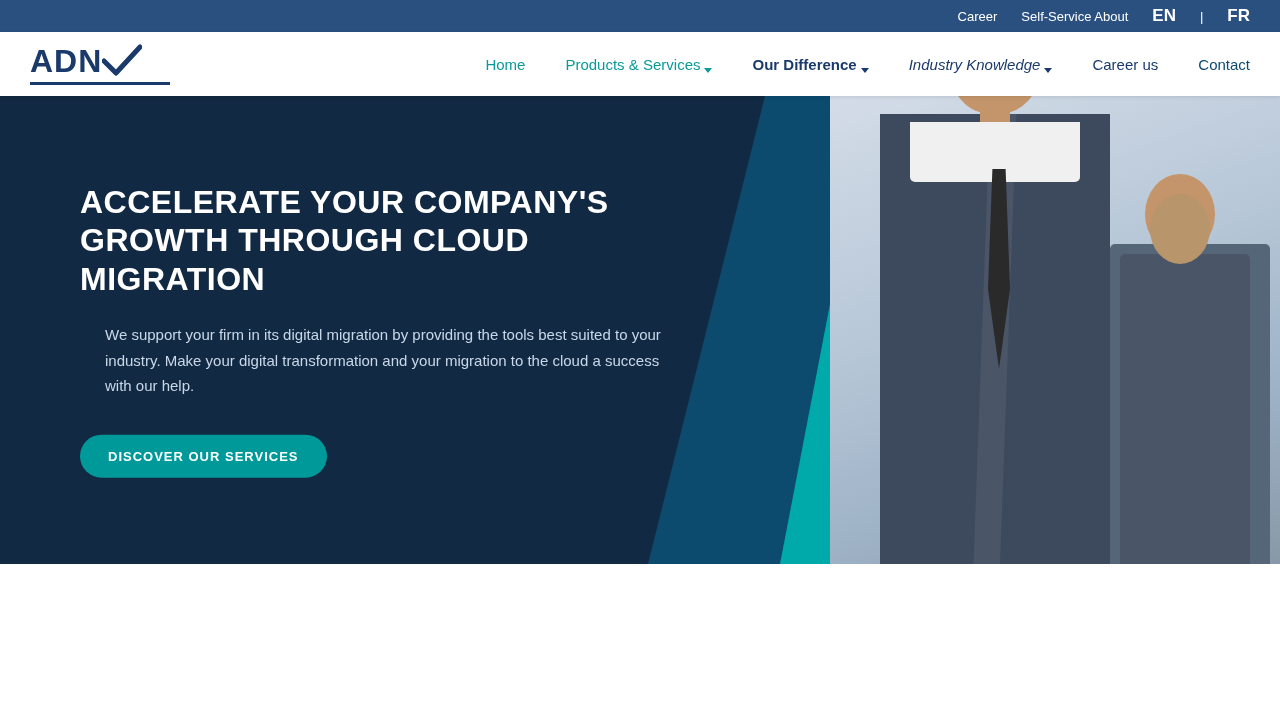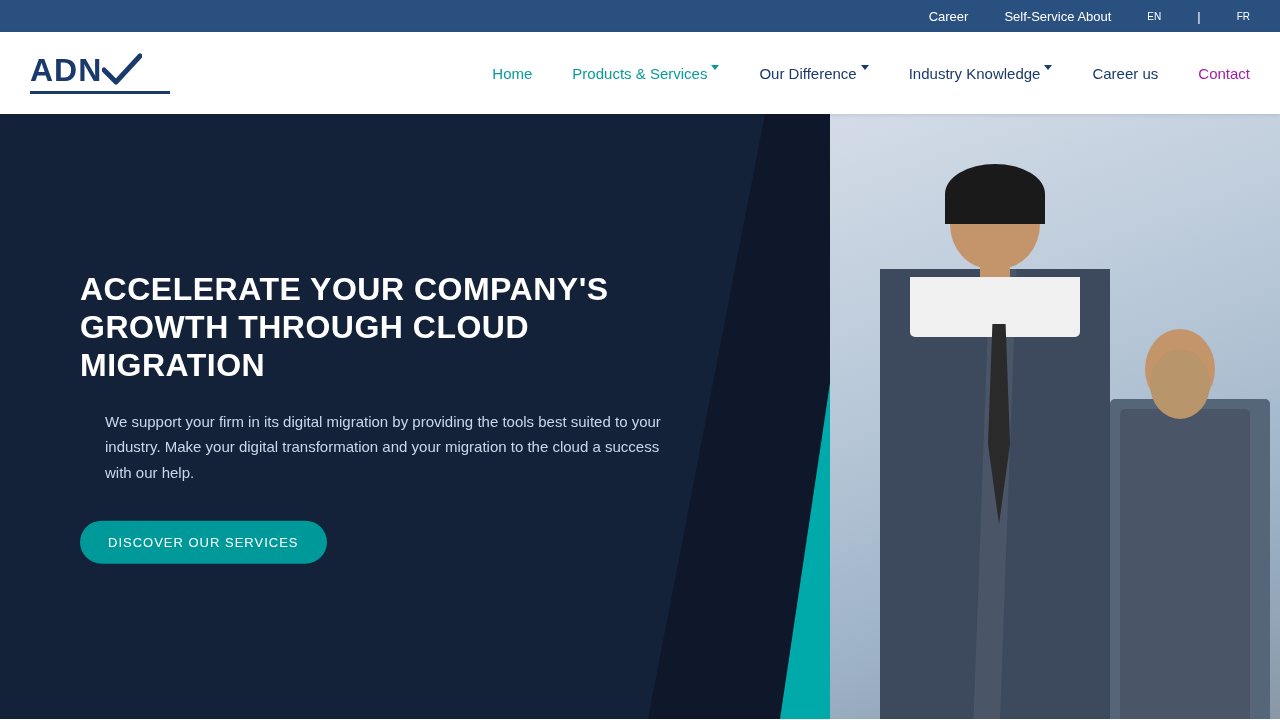--- a/index.html
+++ b/index.html
@@ -6,41 +6,41 @@
     body { font-family: Arial, sans-serif; width: 1280px; height: 720px; overflow: hidden; }
 
     
     .top-bar {
       background-color: #2a5080;
       height: 32px;
       display: flex;
       align-items: center;
       justify-content: flex-end;
       padding: 0 30px;
-      gap: 36px;
+      gap: 24px;
     }
     .top-bar a {
       color: #ffffff;
       text-decoration: none;
       font-size: 13px;
     }
     .top-bar .divider {
       color: #ffffff;
       font-size: 13px;
     }
     .top-bar .lang {
       color: #ffffff;
-      font-size: 10px;
-      font-weight: normal;
+      font-size: 17px;
+      font-weight: bold;
     }
 
     
     .navbar {
       background-color: #ffffff;
-      height: 82px;
+      height: 64px;
       display: flex;
       align-items: center;
       padding: 0 30px;
       justify-content: space-between;
       box-shadow: 0 1px 4px rgba(0,0,0,0.1);
       position: relative;
       z-index: 10;
     }
     .logo {
       display: flex;
@@ -70,21 +70,21 @@
       text-decoration: none;
       font-size: 15px;
       color: #1a3a6b;
       font-weight: 500;
     }
     .nav-links a.active {
       color: #0a9a9a;
     }
     .nav-links .nav-item-with-arrow {
       display: flex;
-      align-items: flex-start;
+      align-items: flex-end;
       gap: 4px;
       cursor: pointer;
     }
     .nav-links .nav-item-with-arrow a {
       color: #0a9a9a;
     }
     .arrow-down {
       width: 0;
       height: 0;
       border-left: 4px solid transparent;
@@ -98,22 +98,22 @@
       border-left: 4px solid transparent;
       border-right: 4px solid transparent;
       border-top: 5px solid #1a3a6b;
       display: inline-block;
     }
 
     
     .hero {
       position: relative;
       width: 1280px;
-      height: 605px;
-      background-color: #0f172a;
+      height: 468px;
+      background-color: #0c4a6e;
       overflow: hidden;
     }
 
     
     .teal-stripe {
       position: absolute;
       right: 0;
       top: 0;
       width: 500px;
       height: 100%;
@@ -160,21 +160,21 @@
       max-width: 580px;
       margin-left: 25px;
     }
     .cta-button {
       display: inline-block;
       background: #009999;
       color: #ffffff;
       padding: 14px 28px;
       border-radius: 25px;
       font-size: 13px;
-      font-weight: 400;
+      font-weight: 700;
       text-transform: uppercase;
       text-decoration: none;
       letter-spacing: 1px;
       cursor: pointer;
       border: none;
     }
 
     
     .photo-area {
       position: absolute;
@@ -347,31 +347,31 @@
 
   <nav class="nav-links">
     <a href="#" class="active">Home</a>
 
     <div class="nav-item-with-arrow">
       <a href="#">Products &amp; Services</a>
       <span class="arrow-down"></span>
     </div>
 
     <div class="nav-item-with-arrow">
-      <a href="#" style="color:#1a3a6b;">Our Difference</a>
+      <a href="#" style="color:#1a3a6b;font-weight:bold;">Our Difference</a>
       <span class="arrow-down-dark"></span>
     </div>
 
     <div class="nav-item-with-arrow">
-      <a href="#" style="color:#1a3a6b;">Industry Knowledge</a>
+      <a href="#" style="color:#1a3a6b;font-style:italic;">Industry Knowledge</a>
       <span class="arrow-down-dark"></span>
     </div>
 
     <a href="#" style="color:#1a3a6b;">Career us</a>
-    <a href="#" style="color:#a21caf;">Contact</a>
+    <a href="#" style="color:#0c4a6e;">Contact</a>
   </nav>
 </div>
 
 <div class="hero">
 
   <div class="hero-overlay"></div>
 
   <div class="teal-stripe"></div>
 
   <div class="photo-area">

